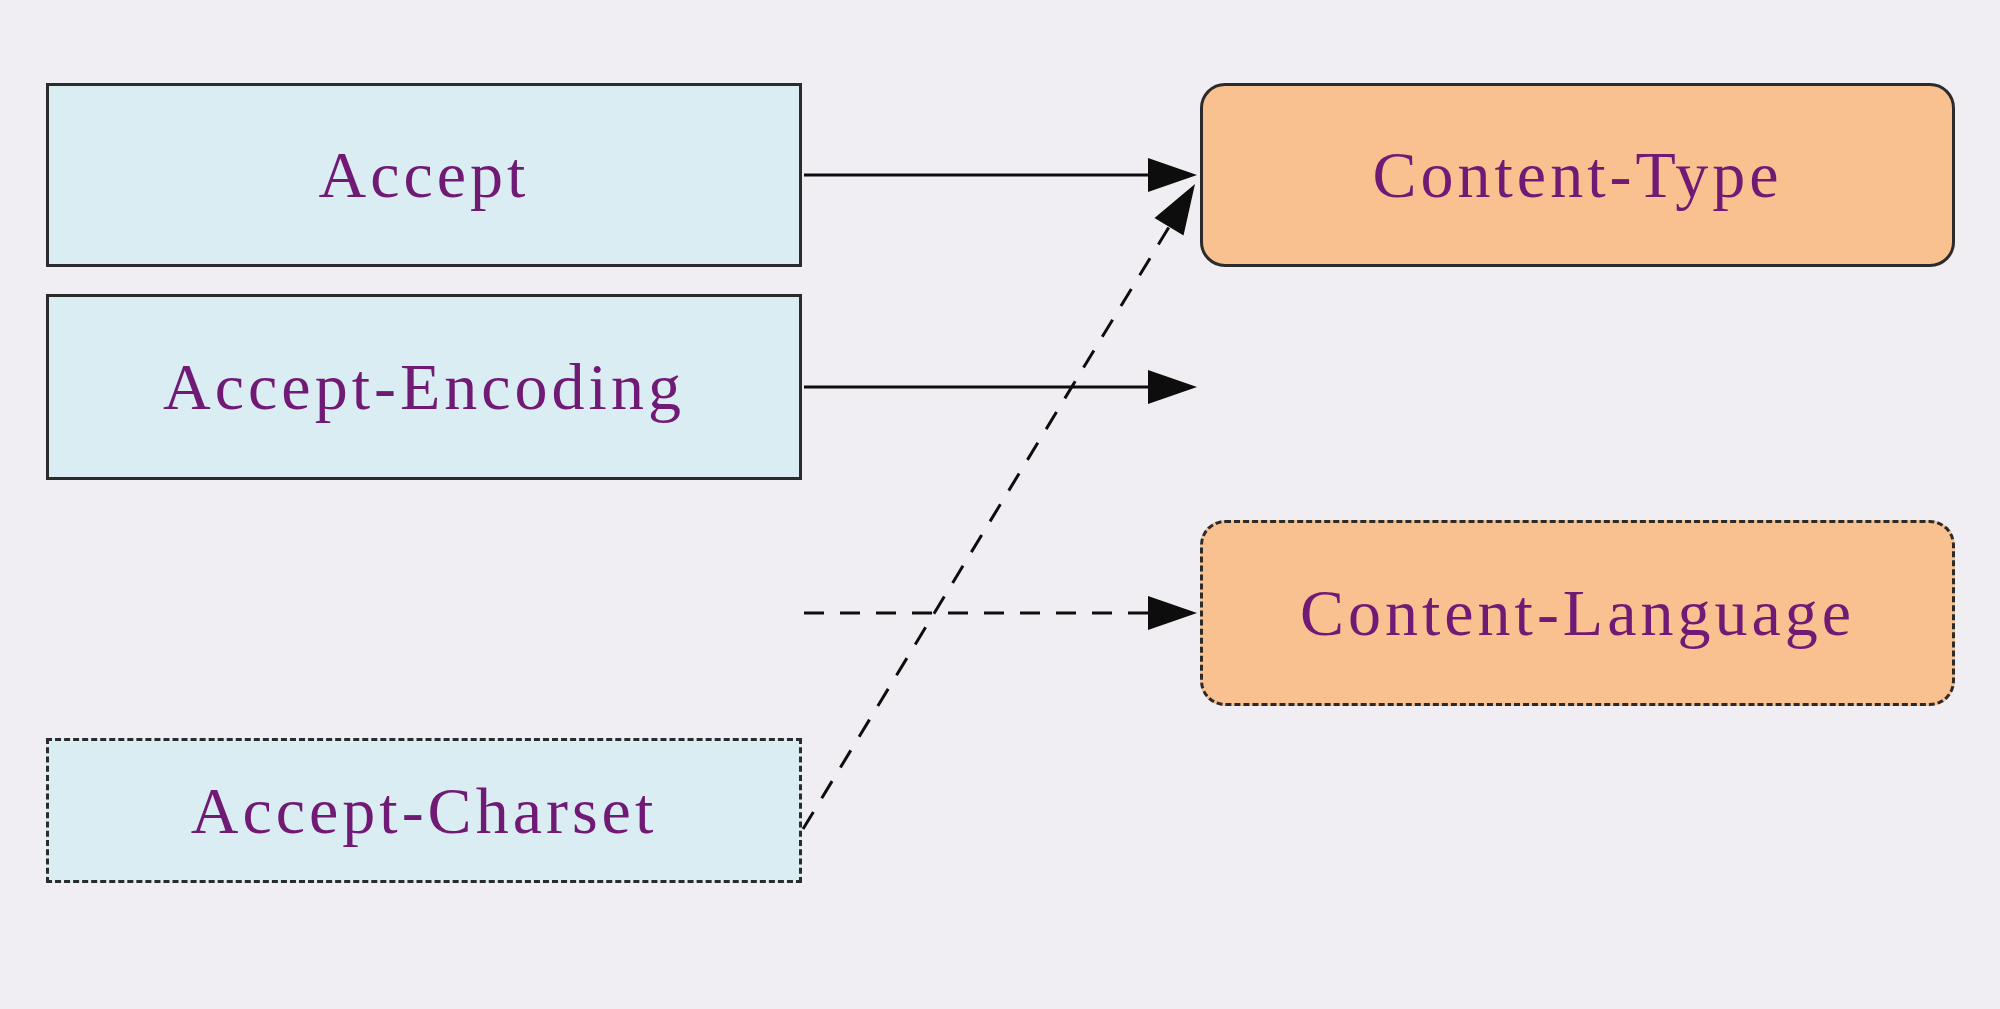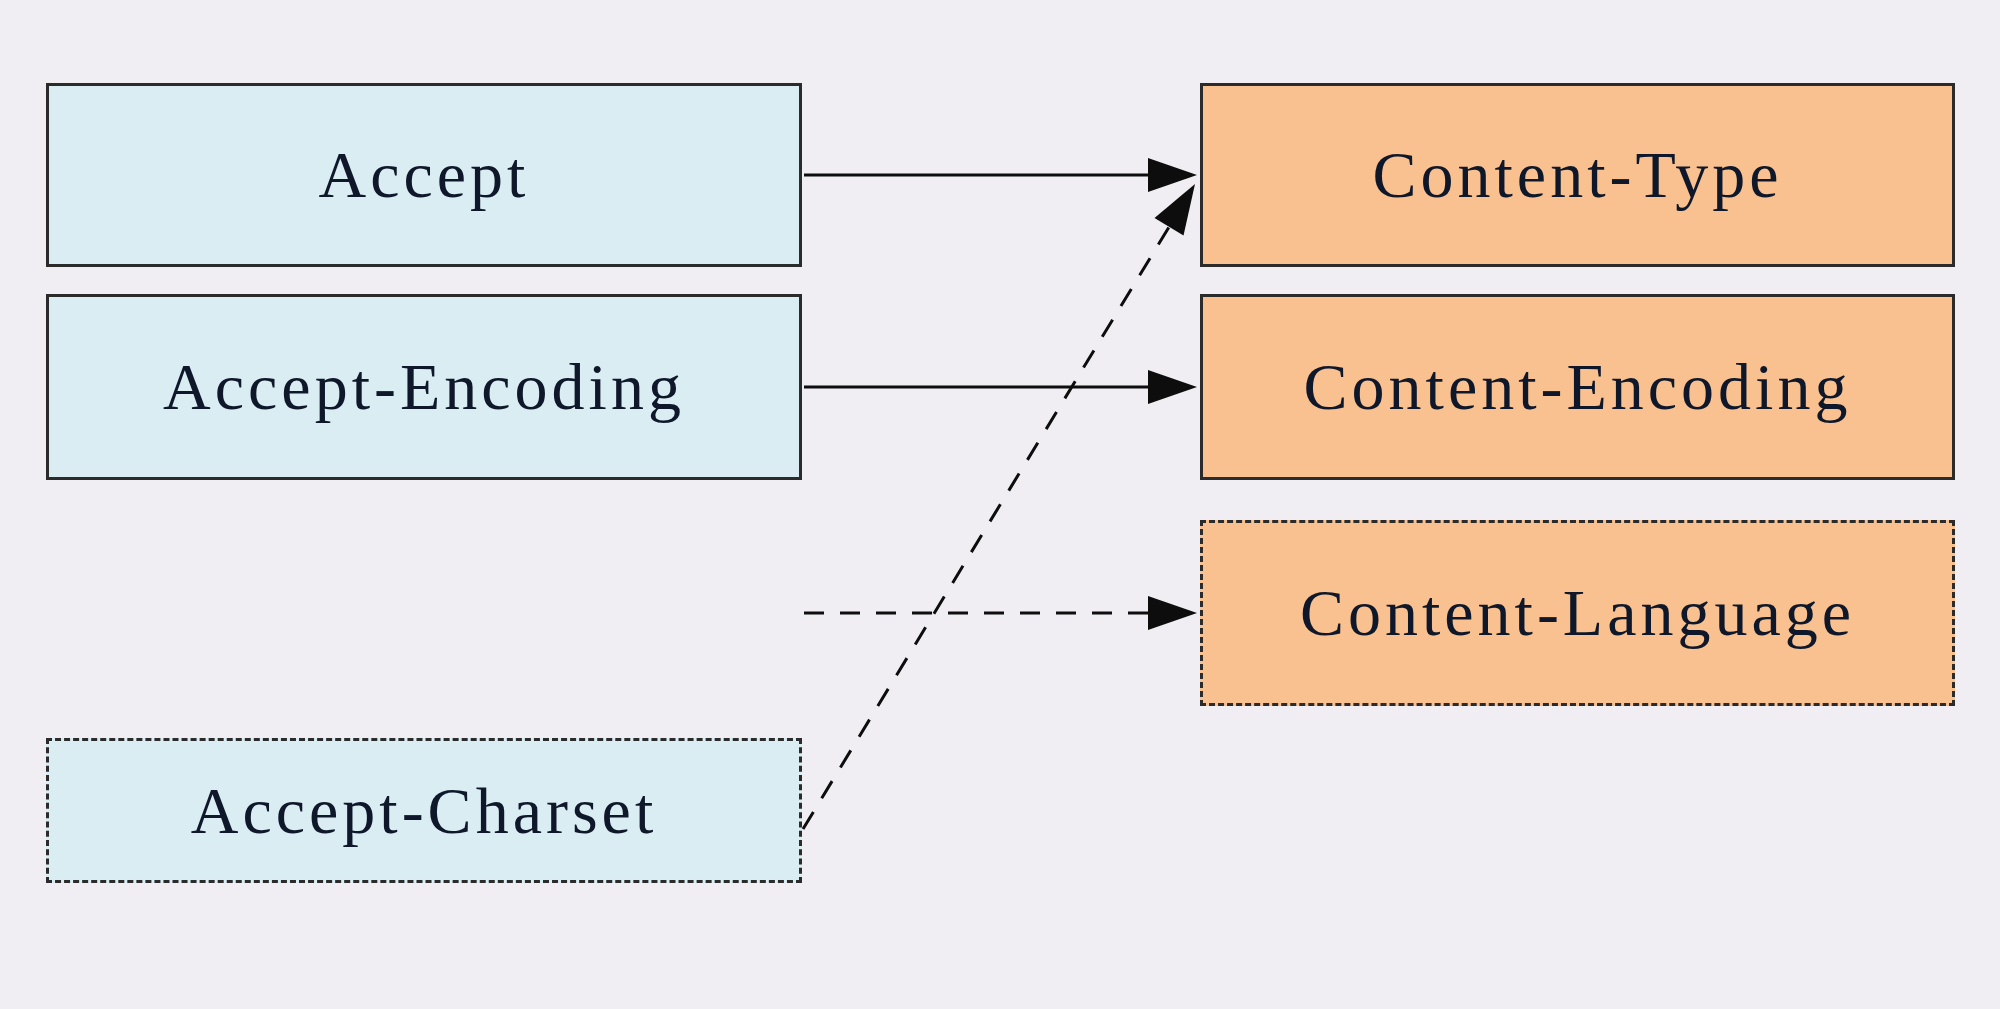--- a/index.html
+++ b/index.html
@@ -20,31 +20,32 @@
     background: #f0eef3;
   }
   .box {
     position: absolute;
     box-sizing: border-box;
     display: flex;
     align-items: center;
     justify-content: center;
     font-size: 66px;
     letter-spacing: 4px;
-    color: #0f172a;
+    color: #701a75;
   }
   .req {
     left: 46px;
     width: 756px;
     background: #daedf2;
   }
   .resp {
     left: 1200px;
     width: 755px;
     background: #f8c18f;
+    border-radius: 25px;
   }
   .row1 { top: 83px;  height: 184px; }
   .row2 { top: 294px; height: 186px; align-items: center; }
   .row3 { top: 520px; height: 186px; }
   .row4 { top: 738px; height: 145px; }
   .solid-border  { border: 3px solid #2b2b2b; }
   .dashed-border { border: 3px dashed #2b2b2b; text-align: right; }
   .arrow-layer {
     position: absolute;
     left: 0;
@@ -68,23 +69,20 @@
   <div class="box req row2 solid-border">
     <span class="box-label">Accept-Encoding</span>
   </div>
   <div class="box req row4 dashed-border">
     <span class="box-label">Accept-Charset</span>
   </div>
 
   <div class="box resp row1 solid-border">
     <span class="box-label">Content-Type</span>
   </div>
-  <div class="box resp row2 solid-border">
-    <span class="box-label">Content-Encoding</span>
-  </div>
   <div class="box resp row3 dashed-border">
     <span class="box-label">Content-Language</span>
   </div>
 
   <svg class="arrow-layer" viewBox="0 0 2000 1009" xmlns="http://www.w3.org/2000/svg">
 
     <g>
       <line x1="804" y1="175" x2="1152" y2="175" stroke="#0d0d0d" stroke-width="3"></line>
       <polygon points="1197,175 1148,158 1148,192" fill="#0d0d0d"></polygon>
     </g>

